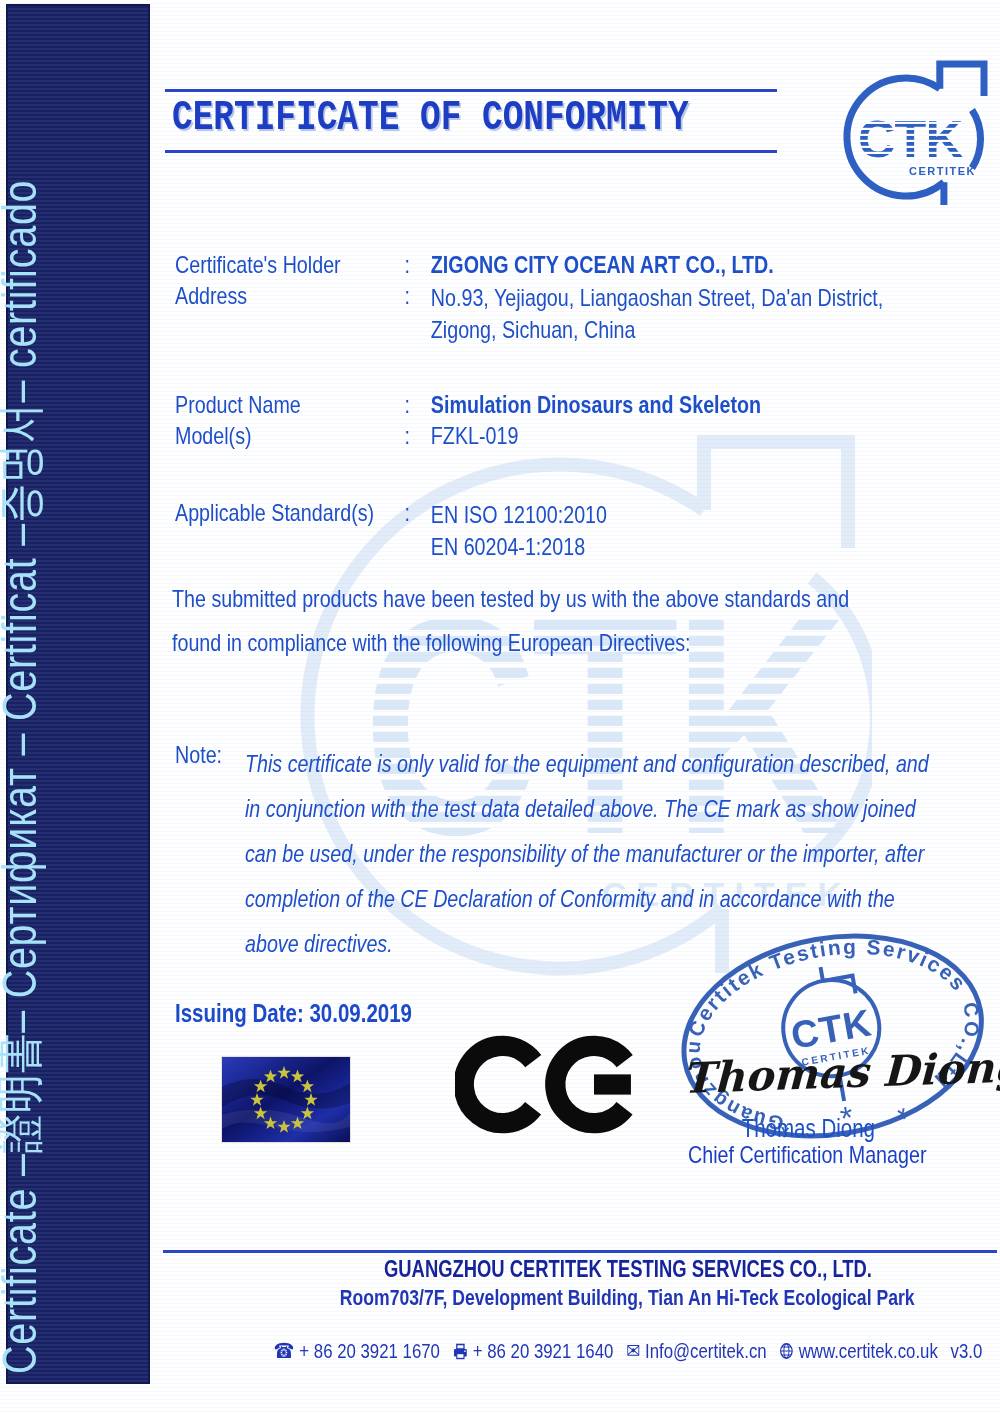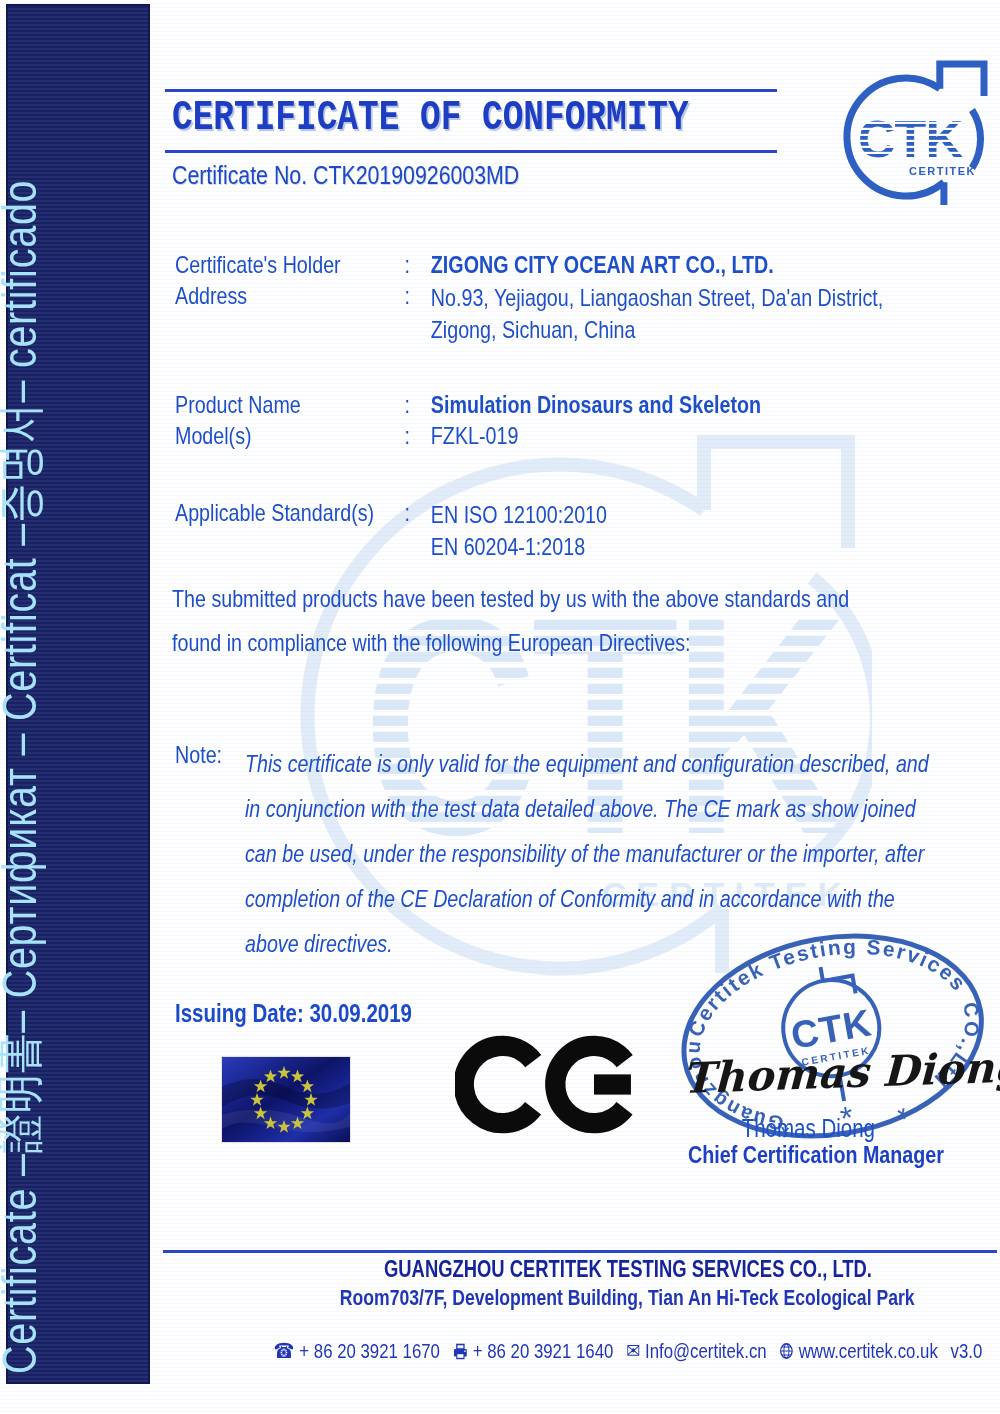--- a/index.html
+++ b/index.html
@@ -36,21 +36,21 @@
   .note-label{position:absolute;left:175px;top:741px;font-size:24px;color:#1e4fc9;}
   .note-text{position:absolute;left:245px;top:741px;width:845px;font-size:24px;font-style:italic;
              line-height:45px;color:#1e4fc9;}
   
   .date-line{position:absolute;left:175px;font-size:25px;font-weight:700;color:#1c4ac8;}
   
   .sig-script{position:absolute;left:686px;top:1048px;font-family:"DejaVu Serif",serif;
               font-style:italic;font-weight:bold;font-size:42px;color:#161616;
               transform:rotate(-2deg) skewX(-6deg);white-space:nowrap;}
   .sig-name{position:absolute;left:698px;top:1114px;width:220px;text-align:center;font-size:25px;color:#1e4fc9;}
-  .sig-role{position:absolute;left:688px;top:1141px;font-size:24px;font-weight:bold;color:#1c3fc4;}
+  .sig-role{position:absolute;left:688px;top:1141px;font-size:24px;font-weight:normal;color:#1c3fc4;}
   
   .f-line{position:absolute;left:156px;width:943px;text-align:center;color:#2136b4;}
   .f-company{top:1256px;font-size:23px;font-weight:bold;color:#17239b;}
   .f-a1{top:1285px;font-size:22px;font-weight:bold;}
   .f-a2{top:1312px;font-size:22px;}
   .f-contact{top:1339px;font-size:21px;}
   .contact-wrap{display:inline-flex;align-items:center;gap:16px;}
   .c-item{display:inline-flex;align-items:center;gap:6px;}
   .glyph-icon{font-size:21px;}
   
@@ -85,23 +85,20 @@
       <text x="310" y="405" text-anchor="middle" font-size="310" font-weight="bold" letter-spacing="-8" fill="url(#wmStripe)" font-family="Liberation Sans, sans-serif">CTK</text>
     </g>
     <text x="560" y="478" text-anchor="end" font-size="34" font-weight="bold" letter-spacing="10" fill="#bed6f2" font-family="Liberation Sans, sans-serif">CERTITEK</text>
   </svg>
 
   <div class="rule" style="left:165px;top:89px;width:612px;"></div>
   <h1 class="doc-title" style="margin:0;">
     <span class="cx">CERTIFICATE OF CONFORMITY</span>
   </h1>
   <div class="rule" style="left:165px;top:150px;width:612px;"></div>
-  <div class="cert-no">
-    <span class="cx">Certificate No. CTK20190926003MD</span>
-  </div>
 
   <svg class="logo" width="170" height="155" viewBox="0 0 170 155">
     <defs>
       <pattern id="lgStripe" patternUnits="userSpaceOnUse" width="6" height="6">
         <rect width="6" height="3.8" fill="#2e5fc2"></rect>
       </pattern>
     </defs>
     <g fill="none" stroke="#2e5fc2" stroke-width="7">
       <path d="M 113.8 30.7 A 59 59 0 1 0 117.9 124.2"></path>
       <path d="M 113.8 30.7 L 113.8 6 L 158 6 L 158 38"></path>

